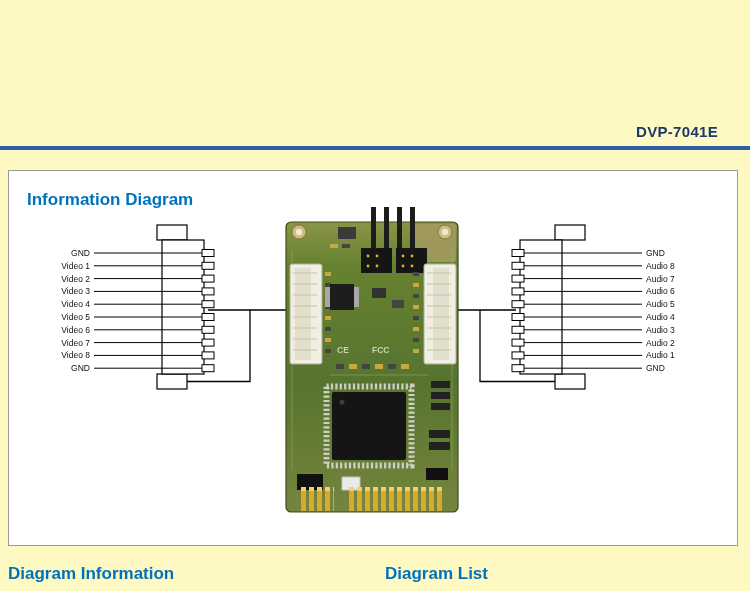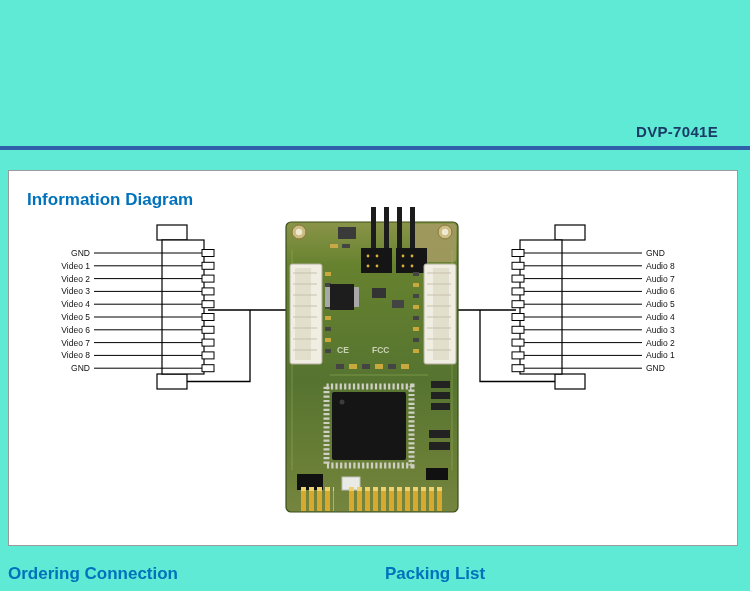--- a/index.html
+++ b/index.html
@@ -1,17 +1,17 @@
 <!DOCTYPE html>
 <html><head>
 <meta charset="utf-8">
 <style>
   html,body{margin:0;padding:0;background:#fff;}
   body{width:750px;height:591px;overflow:hidden;font-family:"Liberation Sans",sans-serif;}
-  .page{position:relative;width:750px;height:591px;background:#5eead4;}
+  .page{position:relative;width:750px;height:591px;background:#fef9c3;}
   .product-title{
     position:absolute;top:123px;right:32px;
     font-size:15px;font-weight:bold;color:#1b3a66;letter-spacing:.3px;
   }
   .rule{position:absolute;top:146px;left:0;width:750px;height:4px;background:#2e5fa8;}
   .content-box{
     position:absolute;top:170px;left:8px;width:730px;height:376px;
     border:1px solid #9b9b9b;background:#fff;box-sizing:border-box;
   }
   .section-title{
@@ -272,16 +272,16 @@
         <rect x="426" y="468" width="22" height="12" fill="#111"></rect>
       </g>
 
       <g>
         <rect x="301" y="487" width="33" height="24" fill="url(#goldfingers)"></rect>
         <rect x="349" y="487" width="94" height="24" fill="url(#goldfingers)"></rect>
       </g>
     </g>
   </svg>
 
-  <h2 class="bottom-title ordering">Ordering Connection</h2>
-  <h2 class="bottom-title packing">Packing List</h2>
+  <h2 class="bottom-title ordering">Diagram Information</h2>
+  <h2 class="bottom-title packing">Diagram List</h2>
 
 </div>
 
 </body></html>

